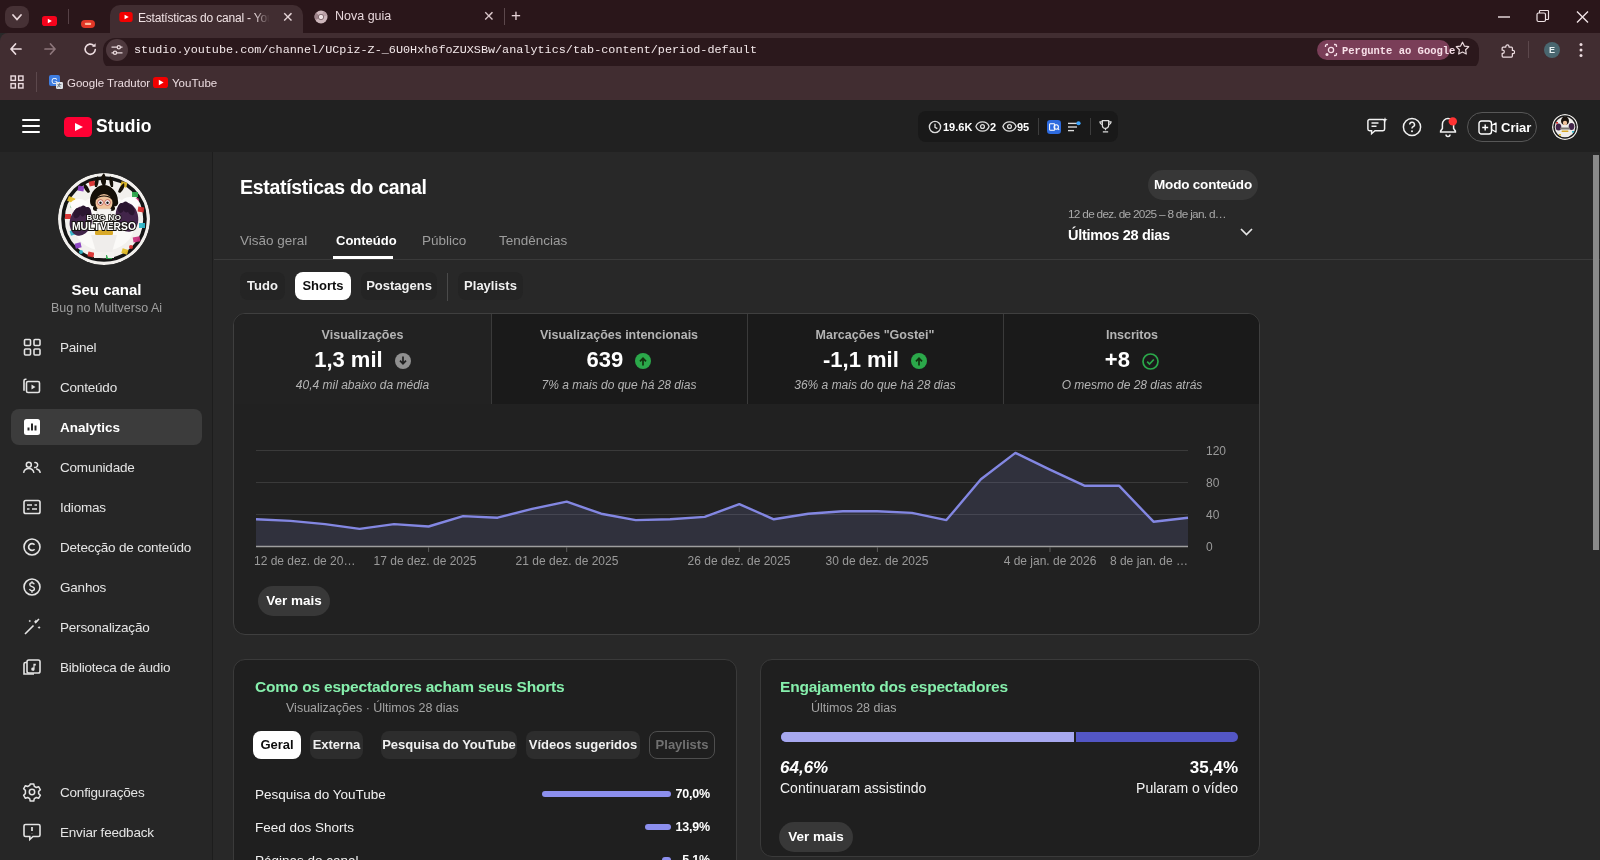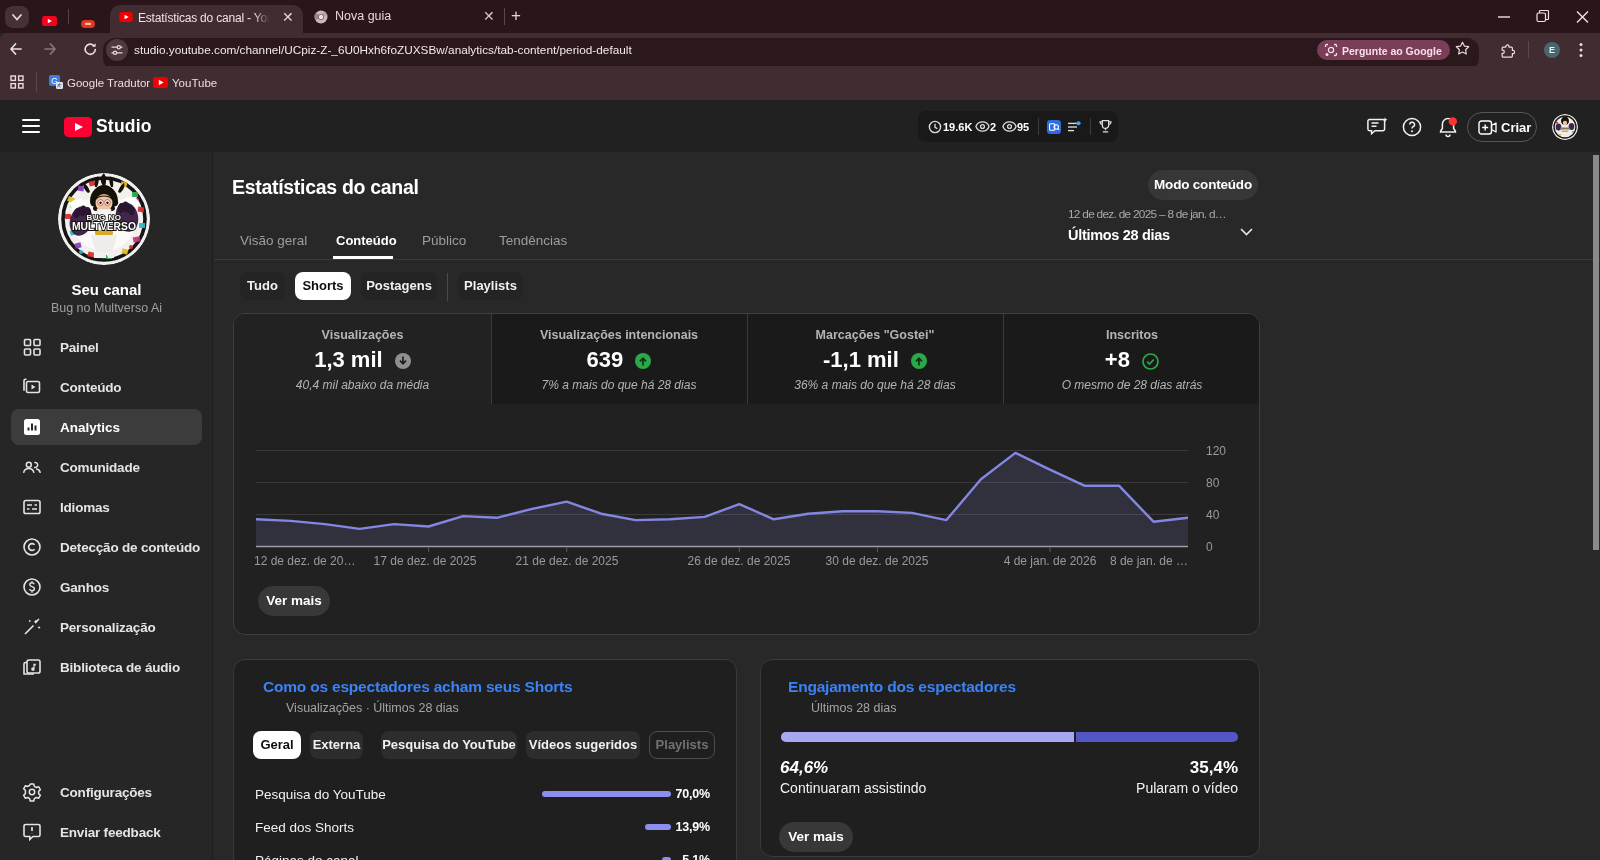--- a/index.html
+++ b/index.html
@@ -14,21 +14,21 @@
 .pin{top:9px;width:22px;height:15px;}
 .tab-active{left:110px;top:5px;width:193px;height:28px;background:#412d31;border-radius:10px 10px 0 0;}
 .tab-title{left:28px;top:6px;width:138px;height:14px;overflow:hidden;color:#f0e2e4;font-size:12px;white-space:nowrap;letter-spacing:-0.2px;}
 .tfade{right:0;top:0;width:22px;height:15px;background:linear-gradient(90deg,rgba(65,45,49,0),#412d31 70%);}
 .xbtn{color:#e5d5d8;font-size:13px;line-height:15px;}
 .ntab-title{left:335px;top:9px;color:#e6d6da;font-size:12.5px;}
 .vsep{width:1px;background:#5c484c;}
 
 .toolbar{left:0;top:33px;width:1600px;height:33px;background:#412d31;border-radius:8px 0 0 0;}
 .navic{top:39px;color:#d9c6ca;}
-.omnibox{left:103px;top:38px;width:1376px;height:32px;border-radius:12px;background:#2b181c;}
+.omnibox{left:103px;top:38px;width:1376px;height:32px;border-radius:12px;background:#2b181c;font-family:Liberation Mono, monospace;}
 .sitechip{left:3px;top:1px;width:22px;height:22px;border-radius:11px;background:#4e393e;}
 .url{left:31px;top:5px;font-size:11.8px;color:#f3e8ea;letter-spacing:0;}
 .lenspill{left:1214px;top:2px;width:133px;height:20px;border-radius:10px;background:#7a3e58;color:#f7dfe8;}
 .lenspill span{position:absolute;left:25px;top:4.5px;font-size:10.5px;font-weight:bold;white-space:nowrap;letter-spacing:0;}
 
 .bookbar{left:0;top:66px;width:1600px;height:34px;background:#412d31;}
 .bktxt{top:77px;font-size:11.5px;color:#ecdce0;}
 
 .sheader{left:0;top:100px;width:1600px;height:52px;background:#212121;}
 .hamb{left:22px;top:119px;width:18px;height:14px;}
@@ -41,47 +41,47 @@
 .statpill{left:918px;top:111px;width:200px;height:31px;border-radius:8px;background:#191919;color:#fff;}
 .statpill b{position:absolute;top:10px;font-size:11px;letter-spacing:0;}
 .criar{left:1467px;top:112px;width:70px;height:30px;border-radius:15px;border:1px solid #575757;color:#fff;}
 .criar b{position:absolute;left:33px;top:7px;font-size:13px;}
 
 .sidebar{left:0;top:152px;width:213px;height:708px;background:#262626;border-right:1px solid #1d1d1d;}
 .avatar-big{left:58px;top:173px;width:92px;height:92px;border-radius:50%;overflow:hidden;}
 .seucanal{left:0;top:281px;width:213px;text-align:center;color:#fff;font-size:15px;font-weight:bold;}
 .subcanal{left:0;top:301px;width:213px;text-align:center;color:#9f9f9f;font-size:12.5px;}
 .navitem{left:0;width:213px;height:40px;color:#e4e4e4;}
-.navitem .lbl{position:absolute;left:60px;top:12.5px;font-size:13.5px;font-weight:700;letter-spacing:-0.2px;}
+.navitem .lbl{position:absolute;left:60px;top:12.5px;font-size:13.5px;font-weight:400;letter-spacing:-0.2px;}
 .navsel{left:11px;width:191px;height:36px;background:#3c3c3c;border-radius:8px;}
 .nico{position:absolute;left:22px;top:10px;width:20px;height:20px;}
 
 .content{left:214px;top:152px;width:1386px;height:708px;background:#282828;}
-.h1{left:232px;top:176px;font-size:19.5px;font-weight:bold;color:#fff;letter-spacing:-0.3px;}
+.h1{left:240px;top:176px;font-size:19.5px;font-weight:bold;color:#fff;letter-spacing:-0.3px;}
 .modoav{left:1148px;top:170px;width:110px;height:30px;border-radius:15px;background:#373737;color:#fff;text-align:center;font-size:13.5px;font-weight:bold;line-height:30px;letter-spacing:-0.2px;}
 .tab{top:233px;font-size:13.5px;color:#9d9d9d;font-weight:400;letter-spacing:0;}
 .tabline{left:333px;top:256px;width:60px;height:3px;background:#fff;}
 .hborder{left:214px;top:259px;width:1386px;height:1px;background:#3a3a3a;}
 .daterange{left:1068px;top:207px;color:#a9a9a9;font-size:11.8px;letter-spacing:-0.7px;}
 .d28{left:1068px;top:227px;color:#fff;font-size:14.5px;font-weight:bold;letter-spacing:-0.3px;}
 .chip{height:28px;border-radius:8px;background:#242424;color:#f1f1f1;font-size:13px;font-weight:bold;text-align:center;}
 .chipw{background:#fff;color:#0d0d0d;}
 .chipline{left:447px;top:273px;width:1px;height:28px;background:#4a4a4a;}
 
 .bigcard{left:233px;top:313px;width:1027px;height:322px;background:#212121;border:1px solid #3f3f3f;border-radius:12px;overflow:hidden;}
 .mcell{top:0;height:90px;background:#1a1a1a;}
 .mcell.sel{background:#222222;}
 .mlabel{position:absolute;top:14px;width:100%;text-align:center;font-size:12.5px;font-weight:bold;color:#b4b4b4;}
 .mnum{position:absolute;top:33px;width:100%;text-align:center;font-size:22px;font-weight:bold;color:#fff;}
 .mcap{position:absolute;top:64px;width:100%;text-align:center;font-size:12px;font-style:italic;color:#b4b4b4;}
 .vline{position:absolute;top:0;width:1px;height:90px;background:#3a3a3a;}
 .vermais{border-radius:16px;background:#383838;color:#fff;font-size:13.5px;font-weight:bold;text-align:center;}
 
 .bcard{top:659px;height:201px;background:#1f1f1f;border:1px solid #3a3a3a;border-radius:12px;}
-.ctitle{font-size:15.5px;font-weight:bold;color:#3b82f6;letter-spacing:-0.2px;margin-left:8px;}
+.ctitle{font-size:15.5px;font-weight:bold;color:#86efac;letter-spacing:-0.2px;}
 .csub{font-size:12.5px;color:#a5a5a5;margin-left:31px;}
 .rowlbl{font-size:13.5px;color:#f1f1f1;font-weight:400;}
 .rowval{font-size:12.5px;color:#fff;font-weight:bold;text-align:right;letter-spacing:-0.2px;}
 .pbar{position:absolute;height:6px;border-radius:3px;background:#8c8fee;}
 
 .scroll{left:1593px;top:155px;width:6px;height:395px;background:#8a8a8a;border-radius:0px;}
 </style>
 </head>
 <body>
 <div id="root">

